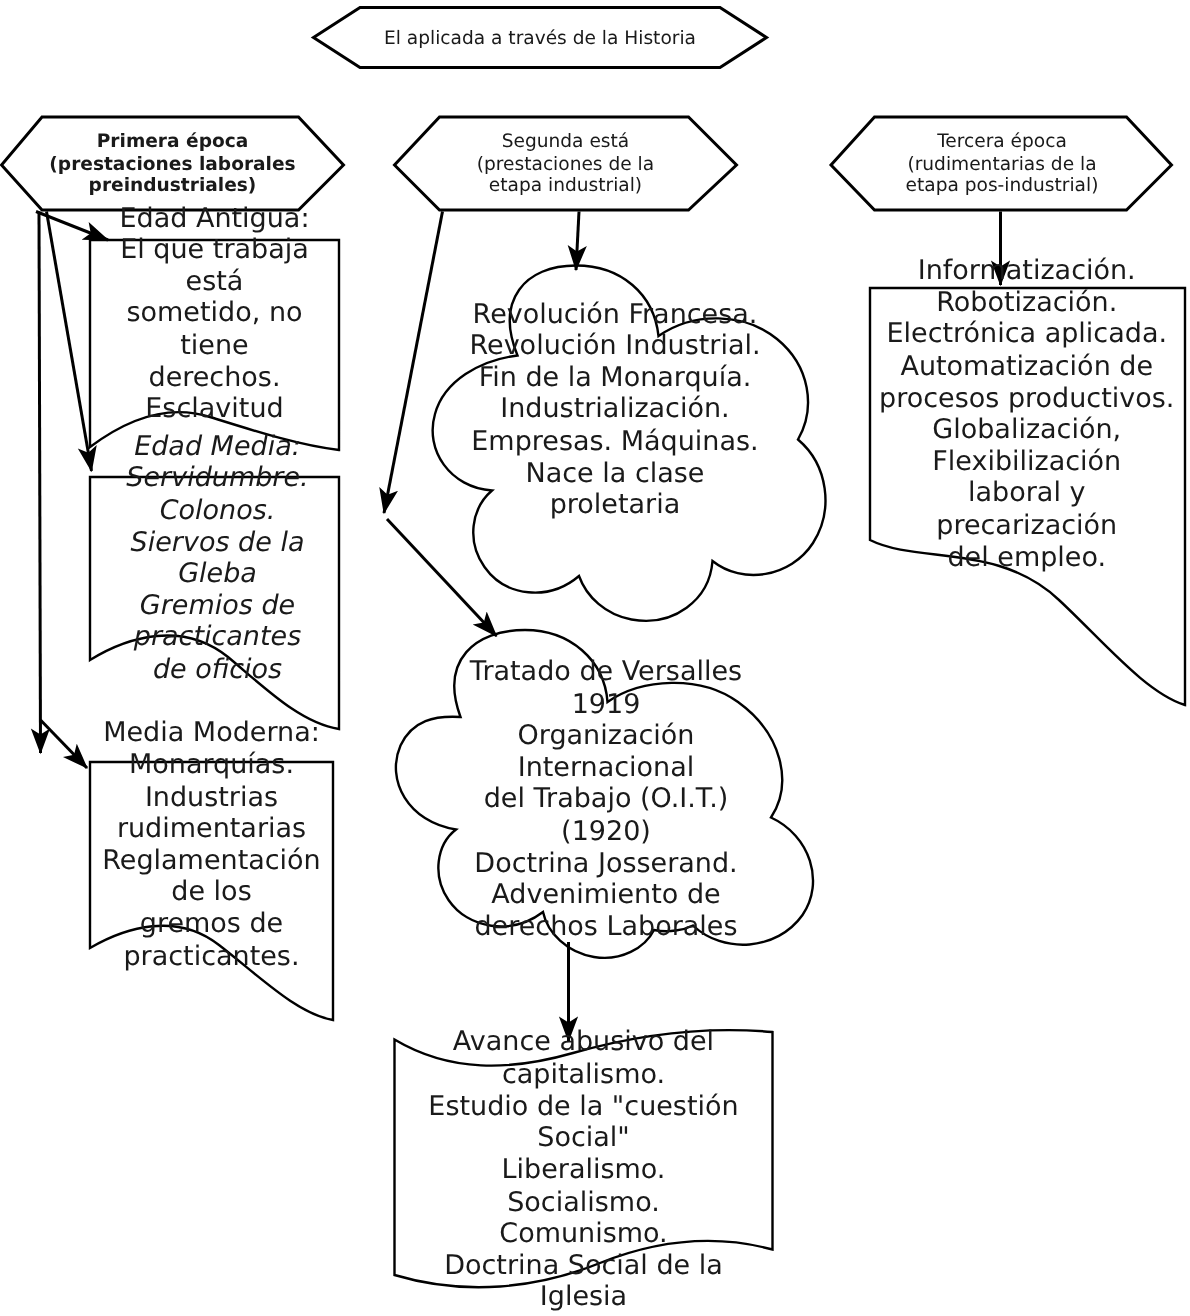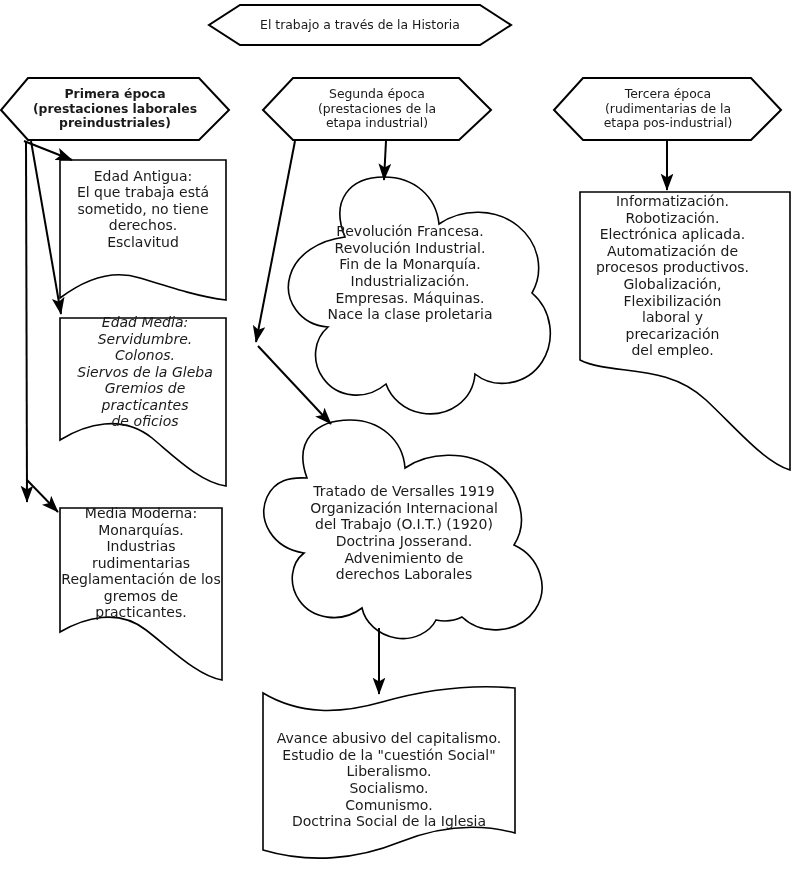--- a/index.html
+++ b/index.html
@@ -1,20 +1,20 @@
 <!DOCTYPE html>
 <html><head>
 <meta charset="utf-8">
 <style>
   html,body{margin:0;padding:0;background:#ffffff;}
   body{width:793px;height:877px;position:relative;overflow:hidden;
        font-family:"DejaVu Sans","Liberation Sans",sans-serif;color:#000;}
   #canvas{position:absolute;left:0;top:0;width:793px;height:877px;}
   .node-text{position:absolute;text-align:center;line-height:1.18;
-             font-size:14px;color:#1a1a1a;white-space:pre-line;
+             font-size:18px;color:#1a1a1a;white-space:pre-line;
              display:flex;align-items:center;justify-content:center;}
   .hex-text{font-size:12.4px;}
   svg{position:absolute;left:0;top:0;}
   .shape{fill:#ffffff;stroke:#000000;stroke-width:2;}
   .shape-thin{fill:#ffffff;stroke:#000000;stroke-width:1.6;}
   .arrow{fill:none;stroke:#000000;stroke-width:2;}
   .arrowhead{fill:#000000;}
 </style>
 </head>
 <body>
@@ -93,26 +93,26 @@
 
   <path class="arrow" marker-end="url(#ah)" d="M295,141 L256,342"></path>
 
   <path class="arrow" marker-end="url(#ah)" d="M258,346 L331,424"></path>
 
   <path class="arrow" marker-end="url(#ah)" d="M379,628 L379,694"></path>
 
   <path class="arrow" marker-end="url(#ah)" d="M667,141 L667,190"></path>
 </svg>
 
-<div class="node-text hex-text" style="left:215px;top:8px;width:290px;height:34px;">El trabajo a través de la Historia</div>
+<div class="node-text hex-text" style="left:215px;top:8px;width:290px;height:34px;">El aplicada a través de la Historia</div>
 
 <div class="node-text hex-text" style="left:20px;top:82px;width:190px;height:54px;font-weight:bold;">Primera época
 (prestaciones laborales
 preindustriales)</div>
-<div class="node-text hex-text" style="left:287px;top:82px;width:180px;height:54px;">Segunda época
+<div class="node-text hex-text" style="left:287px;top:82px;width:180px;height:54px;">Segunda está
 (prestaciones de la
 etapa industrial)</div>
 <div class="node-text hex-text" style="left:578px;top:82px;width:180px;height:54px;">Tercera época
 (rudimentarias de la
 etapa pos-industrial)</div>
 
 <div class="node-text" style="left:62px;top:163px;width:162px;height:92px;">Edad Antigua:
 El que trabaja está
 sometido, no tiene
 derechos.
@@ -122,21 +122,21 @@
 Colonos.
 Siervos de la Gleba
 Gremios de practicantes
 de oficios</div>
 <div class="node-text" style="left:58px;top:518px;width:166px;height:90px;">Media Moderna:
 Monarquías.
 Industrias rudimentarias
 Reglamentación de los
 gremos de practicantes.</div>
 
-<div class="node-text" style="left:570px;top:196px;width:205px;height:160px;">Informatización.
+<div class="node-text" style="left:582px;top:196px;width:205px;height:160px;">Informatización.
 Robotización.
 Electrónica aplicada.
 Automatización de
 procesos productivos.
 Globalización,
 Flexibilización
 laboral y
 precarización
 del empleo.</div>
 

